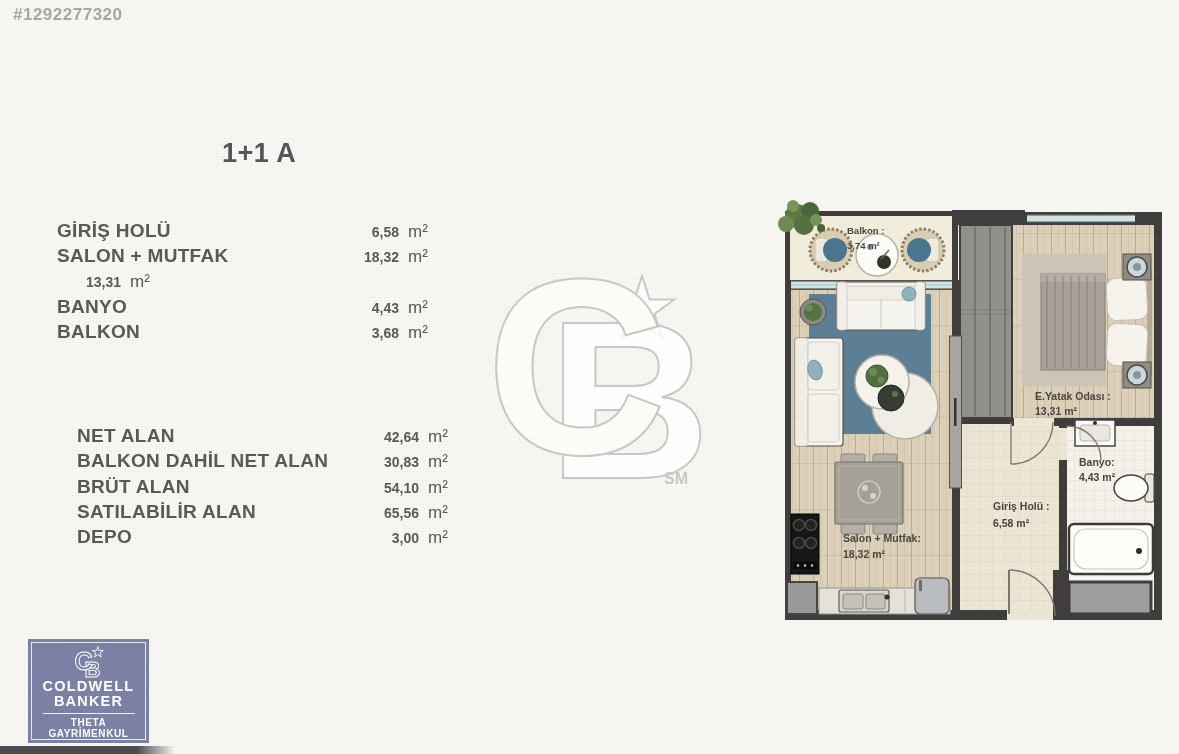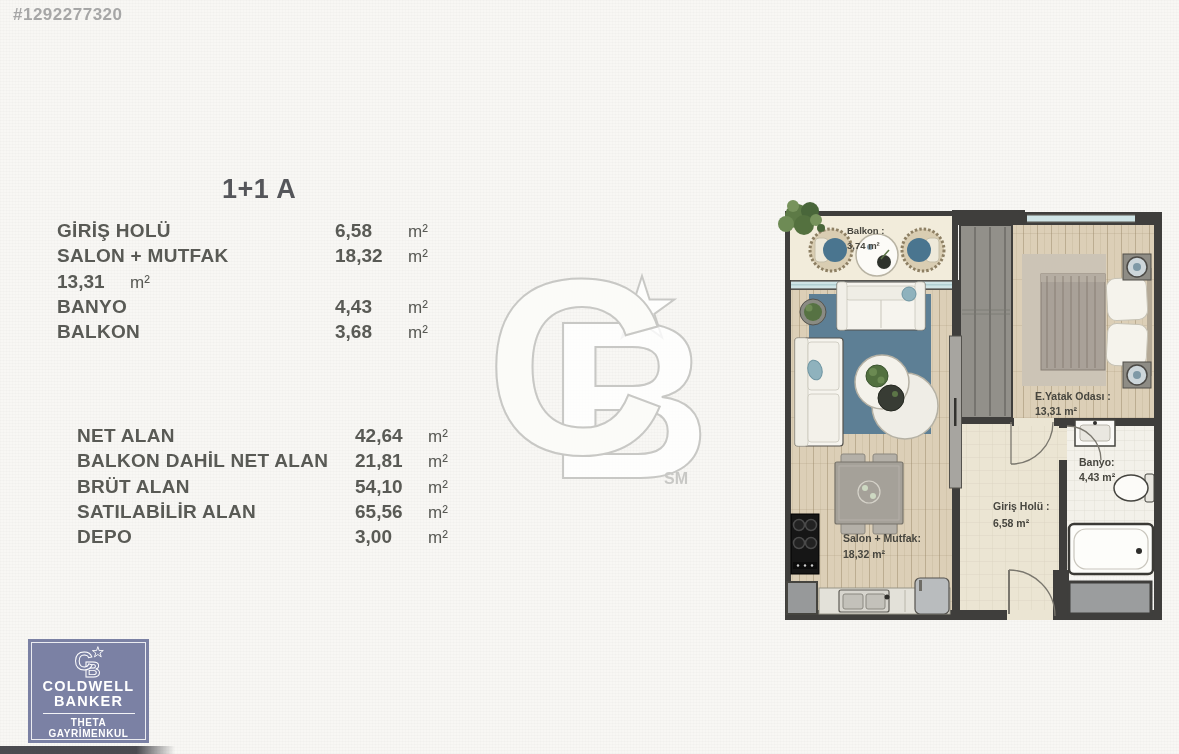--- a/index.html
+++ b/index.html
@@ -11,28 +11,28 @@
       repeating-linear-gradient(90deg, rgba(0,0,0,.012) 0 1px, transparent 1px 3px);
     font-family:"Liberation Sans", sans-serif;
     color:#585955;
   }
   .listing-id{
     position:absolute;left:13px;top:5px;
     font-size:17px;font-weight:700;color:#a6a6a6;letter-spacing:.5px;text-align:right;
   }
   .unit-title{
     position:absolute;left:222px;top:138px;
-    font-size:27px;font-weight:700;color:#55565a;letter-spacing:.5px;margin-top:36px;
+    font-size:27px;font-weight:700;color:#55565a;letter-spacing:.5px;
   }
   .areas{position:absolute;left:57px;width:392px;}
   .areas.rooms{top:218px;}
   .areas.summary{top:423px;margin-left:20px;}
   .trow{display:flex;align-items:baseline;line-height:25.3px;height:25.3px;}
   .tlabel{flex:1;font-size:19px;font-weight:700;color:#595a55;letter-spacing:.3px;white-space:nowrap;}
-  .tval{width:64px;text-align:left;font-size:19px;font-weight:700;color:#595a55;}
+  .tval{width:64px;text-align:right;font-size:14px;font-weight:700;color:#595a55;}
   .tunit{width:41px;padding-left:9px;font-size:17px;font-weight:400;color:#595a55;}
   .floorplan{position:absolute;left:785px;top:210px;width:353px;height:410px;}
   .floorplan svg{overflow:visible;display:block;}
   svg text{font-family:"Liberation Sans", sans-serif;}
   .plabel{font-size:10.5px;font-weight:700;fill:#47463f;}
   .plabel.small{font-size:9.5px;}
   .watermark{position:absolute;left:492px;top:258px;width:210px;height:240px;pointer-events:none;}
   
   .agency{
     position:absolute;left:28px;top:639px;width:121px;height:104px;
@@ -87,21 +87,21 @@
 </div>
 
 <div class="areas summary">
   <div class="trow">
     <span class="tlabel">NET ALAN</span>
     <span class="tval">42,64</span>
     <span class="tunit">m²</span>
   </div>
   <div class="trow">
     <span class="tlabel">BALKON DAHİL NET ALAN</span>
-    <span class="tval">21,81</span>
+    <span class="tval">30,83</span>
     <span class="tunit">m²</span>
   </div>
   <div class="trow">
     <span class="tlabel">BRÜT ALAN</span>
     <span class="tval">54,10</span>
     <span class="tunit">m²</span>
   </div>
   <div class="trow">
     <span class="tlabel">SATILABİLİR ALAN</span>
     <span class="tval">65,56</span>

